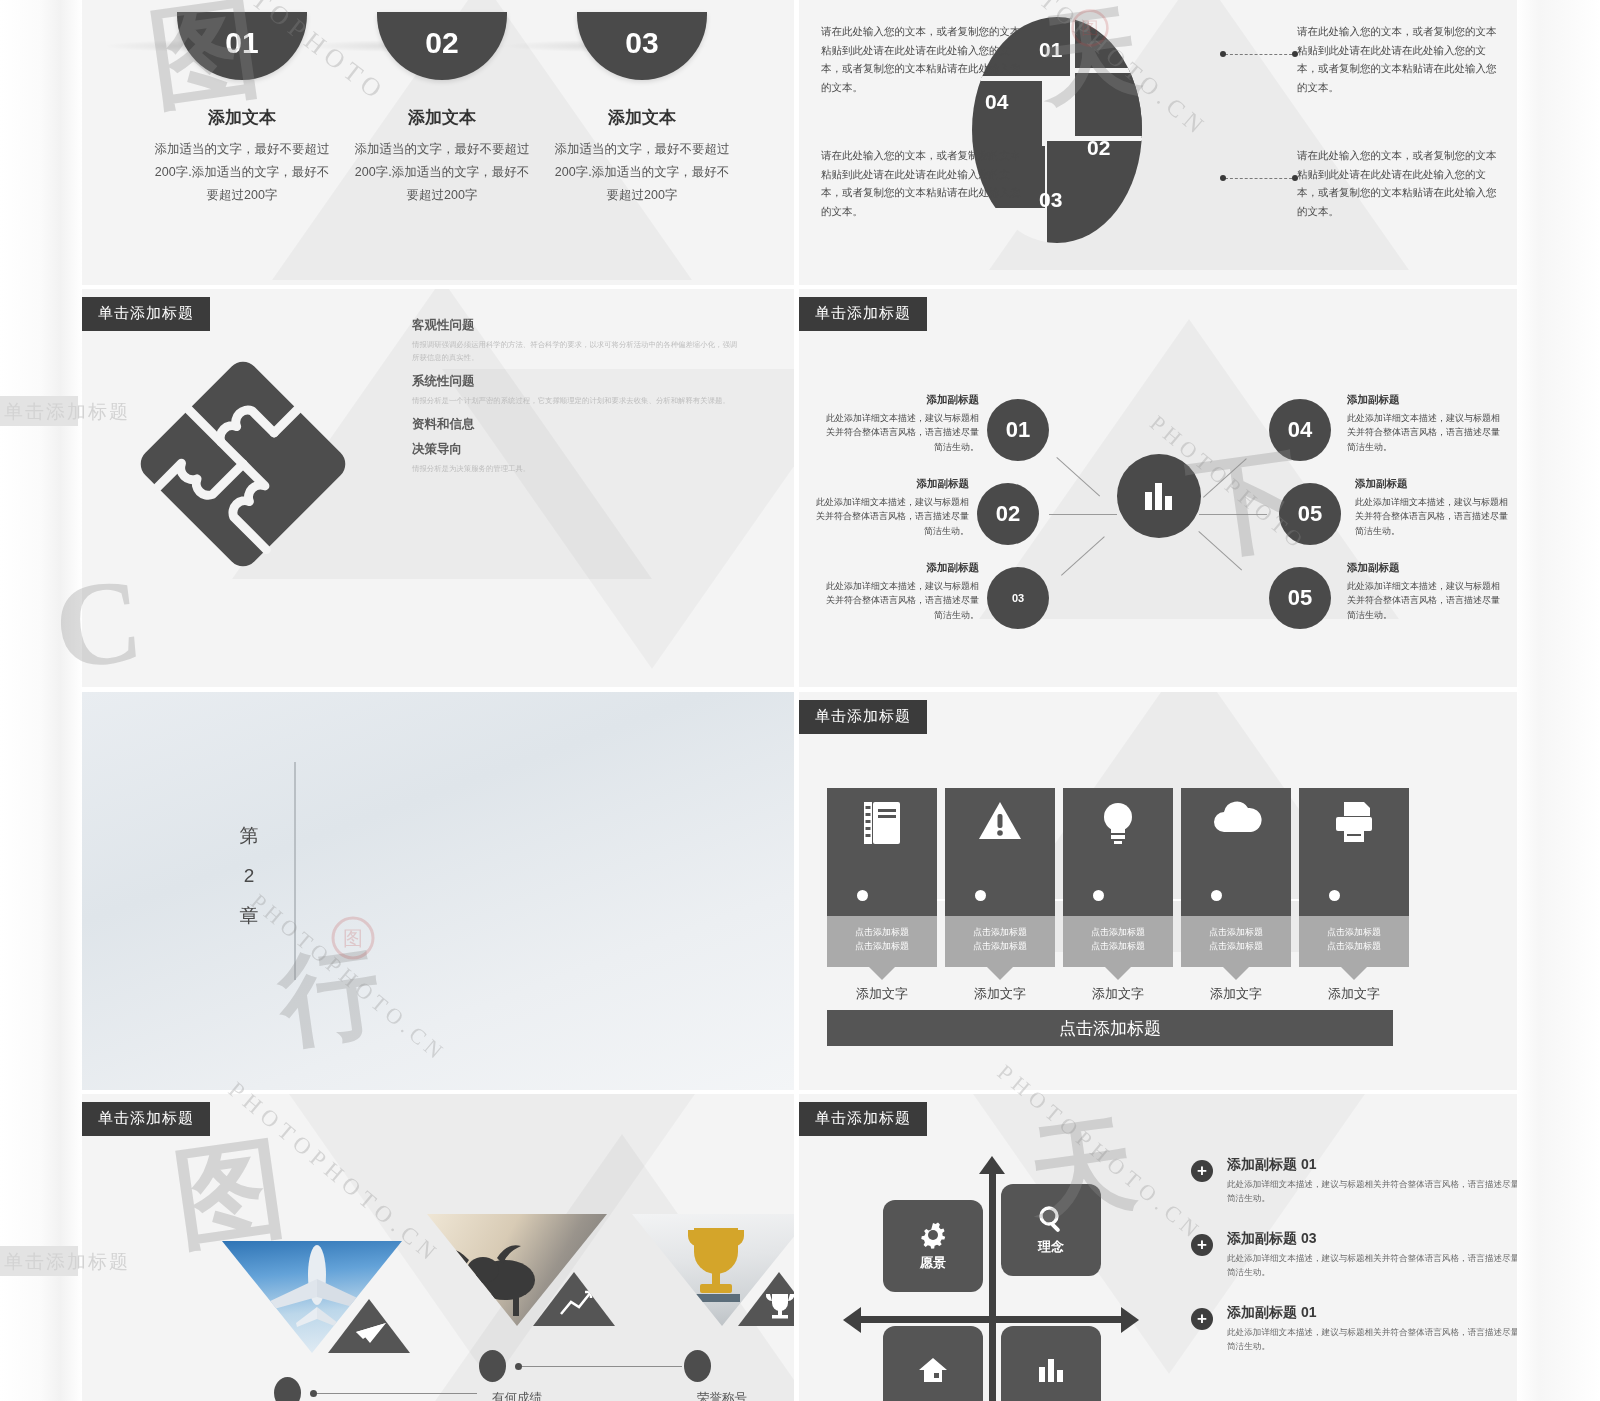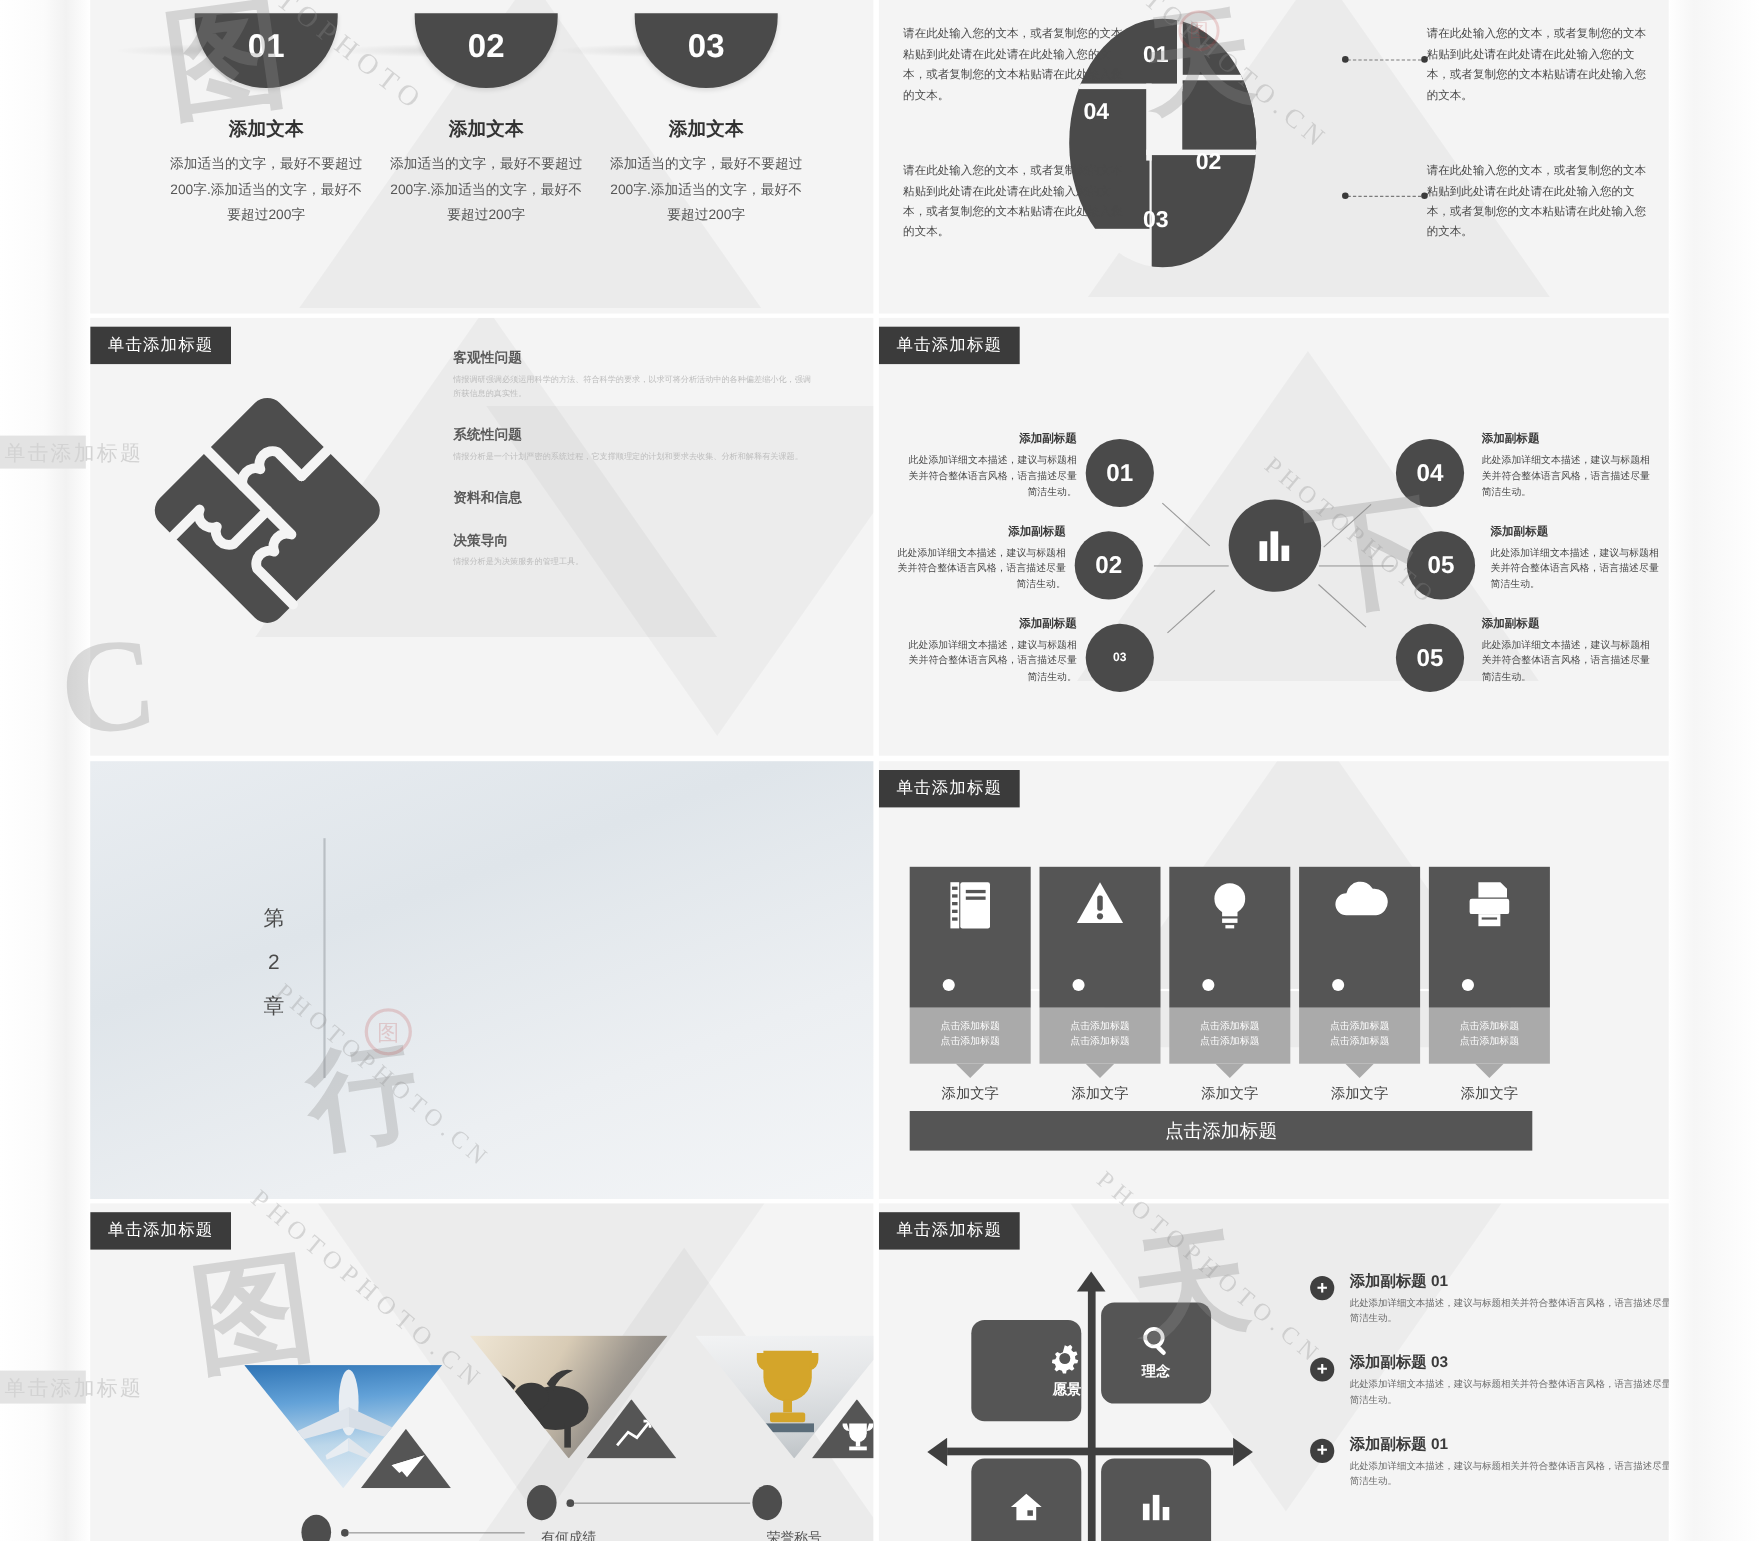--- a/index.html
+++ b/index.html
@@ -67,21 +67,21 @@
   .pin-num { position:absolute; color:#fff; font-weight:700; font-size:21px; }
   .leadtext { position:absolute; width:200px; font-size:10.5px; line-height:1.78; color:#4a4a4a; }
   .leadtext.l { text-align:left; }
   .leadtext.r { text-align:left; }
   .dotline { position:absolute; height:1px; border-top:1px dashed #7a7a7a; }
   .dot { position:absolute; width:6px; height:6px; border-radius:50%; background:#3a3a3a; }
 
   
   .puzzle { position:absolute; left:46px; top:70px; width:230px; height:210px; }
   .pz-list { position:absolute; left:330px; top:28px; width:330px; }
-  .pz-h { font-size:12.5px; color:#5a5a5a; font-weight:600; margin-top:22px; }
+  .pz-h { font-size:12.5px; color:#5a5a5a; font-weight:600; margin-top:8px; }
   .pz-h:first-child { margin-top:0; }
   .pz-p { font-size:7.4px; line-height:1.75; color:#bdbdbd; margin-top:5px; }
 
   
   .hub { position:absolute; border-radius:50%; background:#4a4a4a; color:#fff;
          display:flex; align-items:center; justify-content:center; font-weight:600; }
   .spoke-txt { position:absolute; width:160px; font-size:9px; line-height:1.6; color:#4a4a4a; }
   .spoke-h { font-size:10.5px; font-weight:700; color:#3a3a3a; margin-bottom:3px; }
   .spoke-line { position:absolute; background:#9a9a9a; height:1.4px; transform-origin:0 0; }
 
@@ -579,21 +579,21 @@
       </div>
     <div class="slide-inner">
       <div class="hdr-tag" style="left:0px; top:8px;">单击添加标题</div>
 
       <div class="q-axis-v" style="left:190px;top:78px;height:230px;"></div>
       <div class="q-axis-h" style="left:62px;top:222px;width:260px;"></div>
       <div style="position:absolute;left:180px;top:62px;width:0;height:0;border-left:13px solid transparent;border-right:13px solid transparent;border-bottom:18px solid #3f3f3f;"></div>
       <div style="position:absolute;left:44px;top:213px;width:0;height:0;border-top:13px solid transparent;border-bottom:13px solid transparent;border-right:18px solid #3f3f3f;"></div>
       <div style="position:absolute;left:322px;top:213px;width:0;height:0;border-top:13px solid transparent;border-bottom:13px solid transparent;border-left:18px solid #3f3f3f;"></div>
 
-      <div class="q-box" style="left:84px;top:106px;align-items:flex-end;">
+      <div class="q-box" style="left:84px;top:106px;">
         <svg width="30" height="30" viewBox="0 0 30 30">
           <path d="M15 3 l2.6 1.1 2.4-1.6 1.9 2.1 -1 2.6 1.9 2 2.7-.6 1 2.7 -2.2 1.7 .3 2.7 2.6 1 -.8 2.7 -2.8 .1 -1.3 2.4 1.4 2.4 -2.2 1.8 -2.4-1.4 -2.5 1.1 -.4 2.8 -2.9 .1 -.9-2.6 -2.6-.9 -2.2 1.7 -2-2 1.3-2.4 -.9-2.6 -2.7-.8 .4-2.9 2.7-.5 1.2-2.4 -1.5-2.3 2.1-1.9 2.5 1.3 2.5-1 Z" fill="#ffffff"></path>
           <circle cx="15" cy="15" r="5" fill="#555555"></circle>
         </svg>
         <div class="q-lbl">愿景</div>
       </div>
 
       <div class="q-box" style="left:202px;top:90px;">
         <svg width="30" height="30" viewBox="0 0 30 30">
           <circle cx="13" cy="12" r="8" fill="none" stroke="#ffffff" stroke-width="3.4"></circle>

